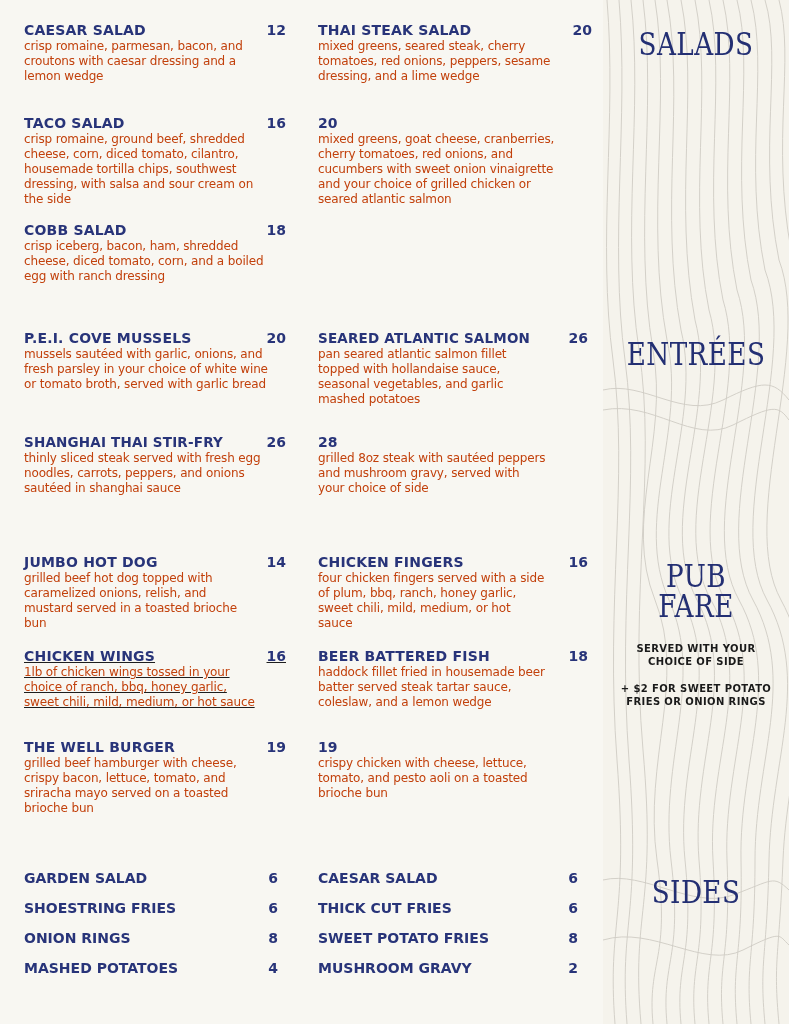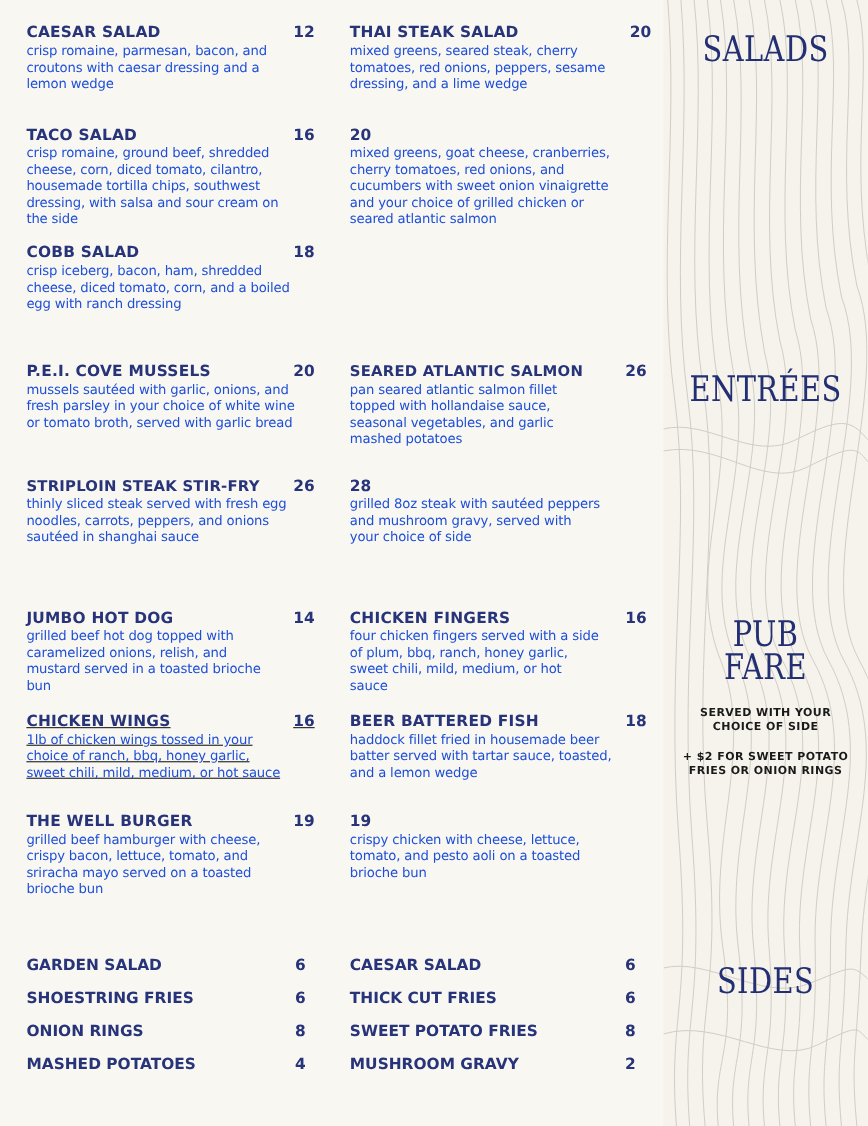--- a/index.html
+++ b/index.html
@@ -30,21 +30,21 @@
   .item .name {
     font-family:"DejaVu Sans", sans-serif; font-weight:bold; color:#283479;
     font-size:14px; line-height:18px; letter-spacing:0.2px;
     transform-origin:left top;
   }
   .item .price {
     font-weight:bold; color:#283479; font-size:14px; line-height:18px;
   }
   .item .desc {
     font-family:"DejaVu Sans", sans-serif; font-size:12px; line-height:15px;
-    color:#1d4ed8; letter-spacing:-0.15px;
+    color:#c2410c; letter-spacing:-0.15px;
   }
   .item .addon {
     font-weight:bold; font-size:10.5px; line-height:14px; color:#111; letter-spacing:0.1px;
   }
   .col-l { left:24px; }
   .col-r { left:318px; }
   .side {
     position:absolute; width:262px; display:flex; justify-content:space-between;
     font-weight:bold; color:#283479; font-size:14px; line-height:18px;
   }
@@ -135,21 +135,21 @@
 <div class="item col-r" style="top:329px; width:270px;">
   <div class="head">
       <span class="name" style="font-size:13.5px;">SEARED ATLANTIC SALMON</span>
       <span class="price">26</span>
     </div>
   <div class="desc" style="width:230px;">pan seared atlantic salmon fillet topped with hollandaise sauce, seasonal vegetables, and garlic mashed potatoes</div>
 </div>
 
 <div class="item col-l" style="top:433px;">
   <div class="head">
-      <span class="name" style="font-size:13.5px;">STRIPLOIN STEAK STIR-FRY</span>
+      <span class="name" style="font-size:13.5px;">SHANGHAI THAI STIR-FRY</span>
       <span class="price">26</span>
     </div>
   <div class="desc" style="width:250px;">thinly sliced steak served with fresh egg noodles, carrots, peppers, and onions sautéed in shanghai sauce</div>
 </div>
 
 <div class="item col-r" style="top:433px; width:270px;">
   <div class="head">
       <span class="price">28</span>
     </div>
   <div class="desc" style="width:230px;">grilled 8oz steak with sautéed peppers and mushroom gravy, served with your choice of side</div>
@@ -177,21 +177,21 @@
       <span class="price">16</span>
     </div>
   <div class="desc" style="width:234px;">1lb of chicken wings tossed in your choice of ranch, bbq, honey garlic, sweet chili, mild, medium, or hot sauce</div>
 </div>
 
 <div class="item col-r" style="top:647px; width:270px;">
   <div class="head">
       <span class="name">BEER BATTERED FISH</span>
       <span class="price">18</span>
     </div>
-  <div class="desc" style="width:246px;">haddock fillet fried in housemade beer batter served with tartar sauce, toasted, and a lemon wedge</div>
+  <div class="desc" style="width:246px;">haddock fillet fried in housemade beer batter served steak tartar sauce, coleslaw, and a lemon wedge</div>
 </div>
 
 <div class="item col-l" style="top:738px;">
   <div class="head">
       <span class="name">THE WELL BURGER</span>
       <span class="price">19</span>
     </div>
   <div class="desc" style="width:250px;">grilled beef hamburger with cheese, crispy bacon, lettuce, tomato, and sriracha mayo served on a toasted brioche bun</div>
 </div>
 

